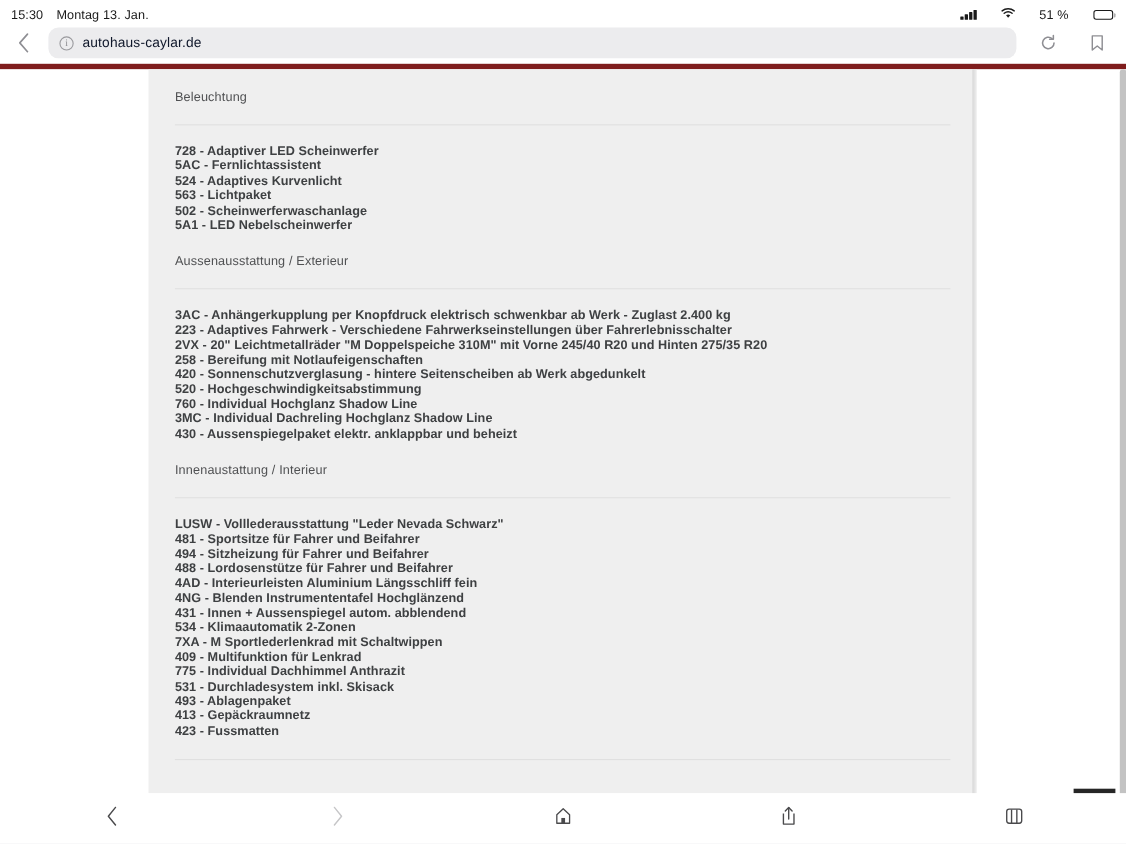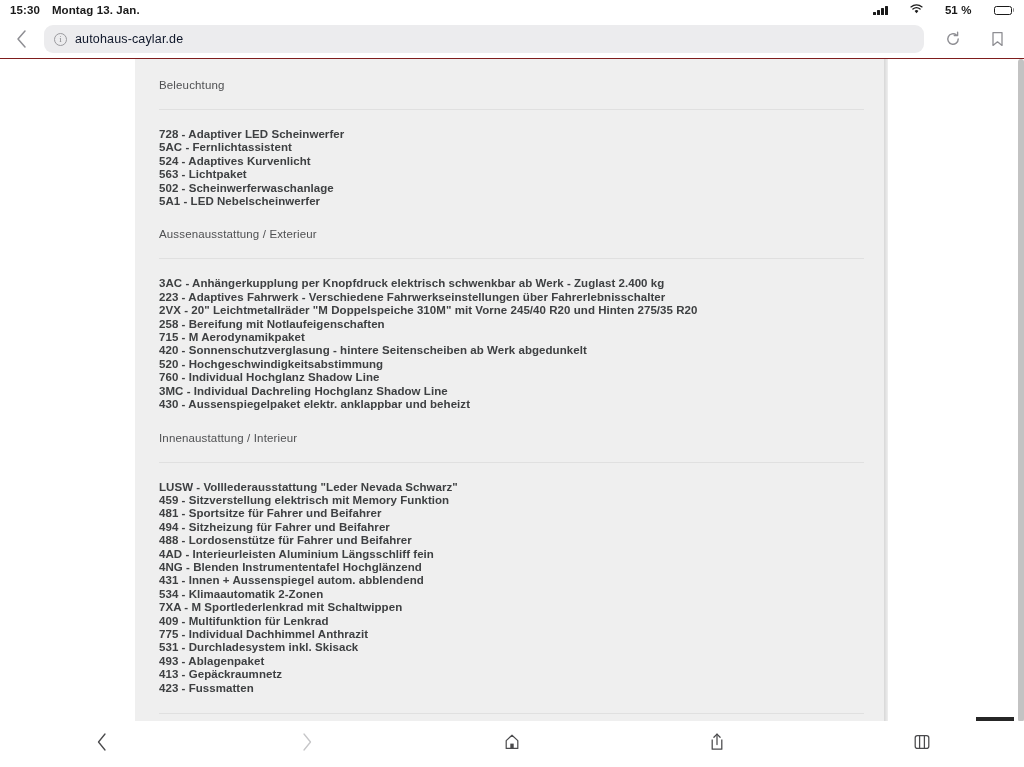--- a/index.html
+++ b/index.html
@@ -6,24 +6,24 @@
   html, body {
     width: 1024px; height: 767px;
     background: #ffffff;
     font-family: "Liberation Sans", sans-serif;
     overflow: hidden;
   }
 
   
   .statusbar {
     height: 20px; width: 100%;
-    display: flex; align-items: center;
+    display: flex; align-items: flex-end;
     padding: 0 10px 0 10px;
     background: #ffffff;
-    font-size: 11.5px; font-weight: bold; color: #1a1a1a;
+    font-size: 11.5px; font-weight: normal; color: #1a1a1a;
     letter-spacing: .1px;
   }
   .status-left { display: flex; align-items: baseline; gap: 12px; }
   .status-right { margin-left: auto; display: flex; align-items: center; gap: 22px; }
   .sig { display: flex; align-items: flex-end; gap: 1.5px; height: 9px; }
   .sig i { width: 2.5px; background: #1a1a1a; display: block; border-radius: .5px; }
   .sig i:nth-child(1){height:3px}.sig i:nth-child(2){height:5px}
   .sig i:nth-child(3){height:7px}.sig i:nth-child(4){height:9px}
   .batt { display:flex; align-items:center; gap:1px; }
   .batt .shell { width:18px; height:9px; border:1.2px solid #1a1a1a; border-radius:2.5px; padding:1px; }
@@ -59,21 +59,21 @@
   .urlbar .urltext {
     font-size: 12.5px; color: #0f172a; letter-spacing: .15px;
   }
   .tb-right { display: flex; align-items: center; gap: 14px; margin-left: 6px; }
 
   
   .viewport {
     position: relative;
     width: 1024px; height: 709px;
     background: #ffffff;
-    border-top: 1px solid #7f1d1d;
+    border-top: 5px solid #7f1d1d;
     overflow: hidden;
   }
   .page {
     position: absolute; left: 0; top: 0;
     width: 1024px; height: 663px;
     background: #ffffff;
   }
   .content-col {
     position: absolute;
     left: 135px; top: 0;
@@ -215,34 +215,32 @@
             </div>
           </div>
           <div class="section">
             <div class="section-title">Aussenausstattung / Exterieur</div>
             <div class="rule"></div>
             <div class="opt-list">
               <div class="opt">3AC - Anhängerkupplung per Knopfdruck elektrisch schwenkbar ab Werk - Zuglast 2.400 kg</div>
               <div class="opt">223 - Adaptives Fahrwerk - Verschiedene Fahrwerkseinstellungen über Fahrerlebnisschalter</div>
               <div class="opt">2VX - 20" Leichtmetallräder "M Doppelspeiche 310M" mit Vorne 245/40 R20 und Hinten 275/35 R20</div>
               <div class="opt">258 - Bereifung mit Notlaufeigenschaften</div>
-              <div class="opt">715 - M Aerodynamikpaket</div>
               <div class="opt">420 - Sonnenschutzverglasung - hintere Seitenscheiben ab Werk abgedunkelt</div>
               <div class="opt">520 - Hochgeschwindigkeitsabstimmung</div>
               <div class="opt">760 - Individual Hochglanz Shadow Line</div>
               <div class="opt">3MC - Individual Dachreling Hochglanz Shadow Line</div>
               <div class="opt">430 - Aussenspiegelpaket elektr. anklappbar und beheizt</div>
             </div>
           </div>
           <div class="section">
             <div class="section-title">Innenaustattung  /  Interieur</div>
             <div class="rule"></div>
             <div class="opt-list">
               <div class="opt">LUSW - Volllederausstattung "Leder Nevada Schwarz"</div>
-              <div class="opt">459 - Sitzverstellung elektrisch mit Memory Funktion</div>
               <div class="opt">481 - Sportsitze für Fahrer und Beifahrer</div>
               <div class="opt">494 - Sitzheizung für Fahrer und Beifahrer</div>
               <div class="opt">488 - Lordosenstütze für Fahrer und Beifahrer</div>
               <div class="opt">4AD - Interieurleisten Aluminium Längsschliff fein</div>
               <div class="opt">4NG - Blenden Instrumententafel Hochglänzend</div>
               <div class="opt">431 - Innen + Aussenspiegel autom. abblendend</div>
               <div class="opt">534 - Klimaautomatik 2-Zonen</div>
               <div class="opt">7XA - M Sportlederlenkrad mit Schaltwippen</div>
               <div class="opt">409 - Multifunktion für Lenkrad</div>
               <div class="opt">775 - Individual Dachhimmel Anthrazit</div>

